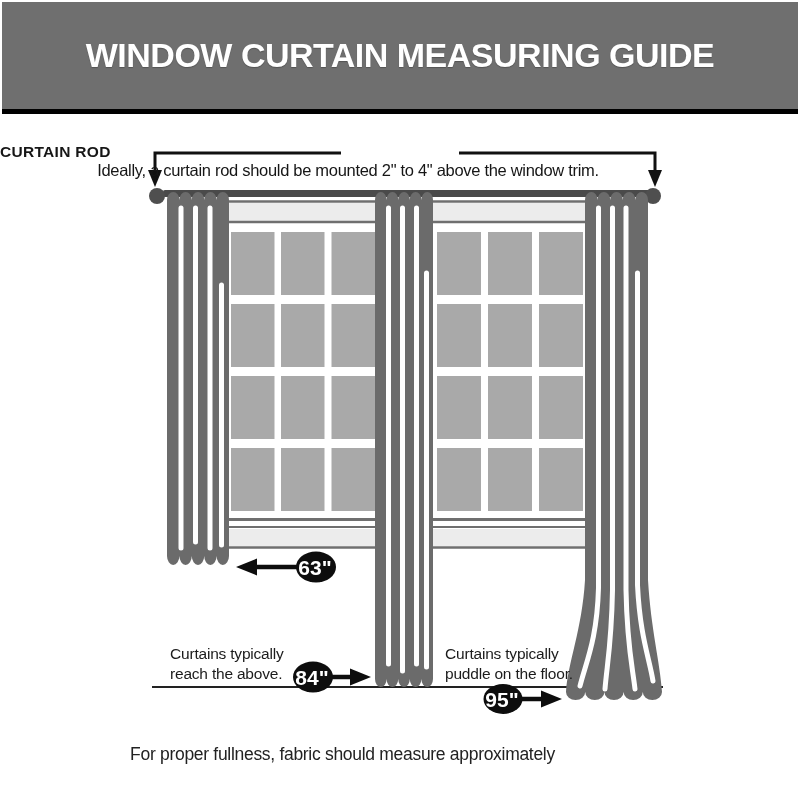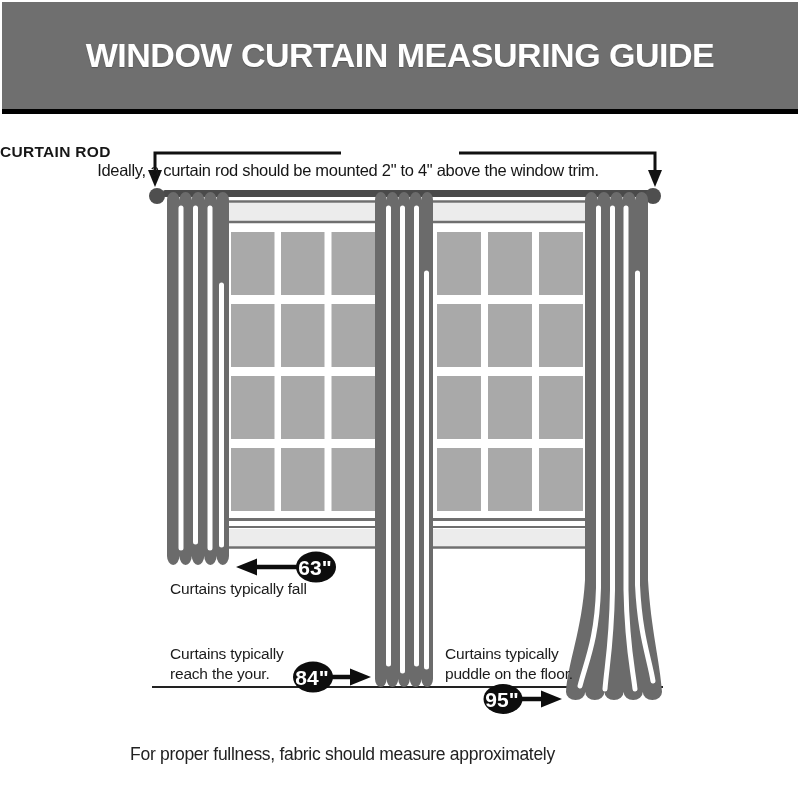--- a/index.html
+++ b/index.html
@@ -176,26 +176,25 @@
     <polygon points="562,699 541,690.5 541,707.5" fill="#0d0d0d"></polygon>
     <ellipse cx="503" cy="699" rx="19.5" ry="15" fill="#0d0d0d"></ellipse>
     <text class="badge-value" x="502" y="706.5" text-anchor="middle">95"</text>
   </g>
 </svg>
 
 <div class="overlay rod-label">CURTAIN ROD</div>
 <div class="overlay rod-subtitle">Ideally, a curtain rod should be mounted 2" to 4" above the window trim.</div>
 
 <div class="overlay note note-63">
-  <span>Curtains typically fall</span>
 </div>
 
 <div class="overlay note note-84">
   <span>Curtains typically</span>
-  <span>reach the your.</span>
+  <span>reach the above.</span>
 </div>
 
 <div class="overlay note note-95">
   <span>Curtains typically</span>
   <span>puddle on the floor.</span>
 </div>
 
 <div class="overlay footer-text">
   <span>For proper fullness, fabric should measure approximately</span>
 </div>

